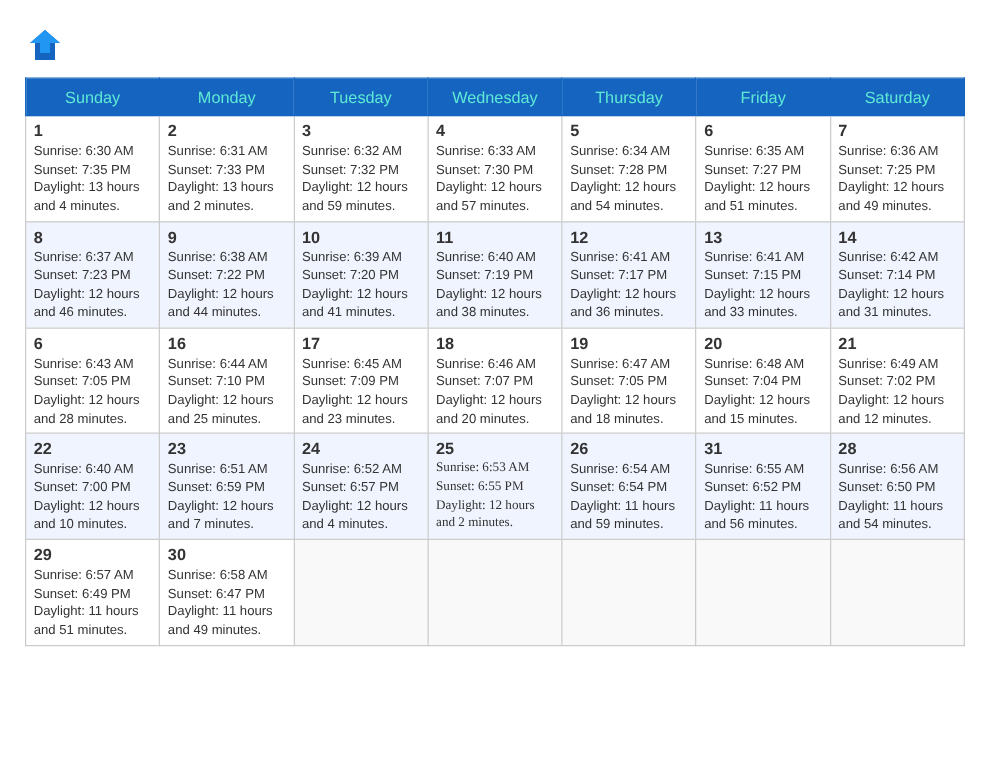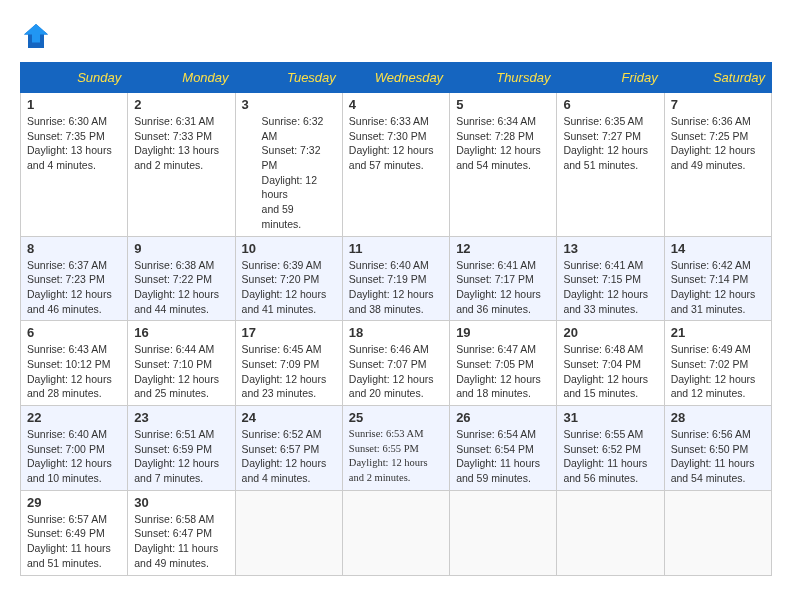--- a/index.html
+++ b/index.html
@@ -46,27 +46,26 @@
       font-size: 15px;
       color: #555;
     }
     table {
       width: 100%;
       border-collapse: collapse;
       font-size: 11px;
     }
     thead tr th {
       background: #1565C0;
-      color: #fde047;
+      color: #5eead4;
       padding: 7px 6px;
       font-size: 13px;
       font-weight: normal;
-      text-align: right;
+      text-align: center;
       border: 1px solid #1565C0;
-      font-style: italic;
     }
     tbody tr td {
       border: 1px solid #ccc;
       vertical-align: top;
       padding: 4px 6px;
       width: 14.28%;
       min-height: 80px;
       background: #fff;
     }
     tbody tr:nth-child(even) td {
@@ -131,21 +130,21 @@
         </td>
         <td>
           <span class="day-num">2</span>
           <div class="day-info" style="white-space: pre-line;">Sunrise: 6:31 AM
 Sunset: 7:33 PM
 Daylight: 13 hours
 and 2 minutes.</div>
         </td>
         <td>
           <span class="day-num">3</span>
-          <div class="day-info" style="white-space: pre-line; margin-left: 20px;">Sunrise: 6:32 AM
+          <div class="day-info" style="white-space: pre-line;">Sunrise: 6:32 AM
 Sunset: 7:32 PM
 Daylight: 12 hours
 and 59 minutes.</div>
         </td>
         <td>
           <span class="day-num">4</span>
           <div class="day-info" style="white-space: pre-line;">Sunrise: 6:33 AM
 Sunset: 7:30 PM
 Daylight: 12 hours
 and 57 minutes.</div>
@@ -220,21 +219,21 @@
           <div class="day-info" style="white-space: pre-line;">Sunrise: 6:42 AM
 Sunset: 7:14 PM
 Daylight: 12 hours
 and 31 minutes.</div>
         </td>
       </tr>
       <tr>
         <td>
           <span class="day-num">6</span>
           <div class="day-info" style="white-space: pre-line;">Sunrise: 6:43 AM
-Sunset: 10:12 PM
+Sunset: 7:05 PM
 Daylight: 12 hours
 and 28 minutes.</div>
         </td>
         <td>
           <span class="day-num">16</span>
           <div class="day-info" style="white-space: pre-line;">Sunrise: 6:44 AM
 Sunset: 7:10 PM
 Daylight: 12 hours
 and 25 minutes.</div>
         </td>

